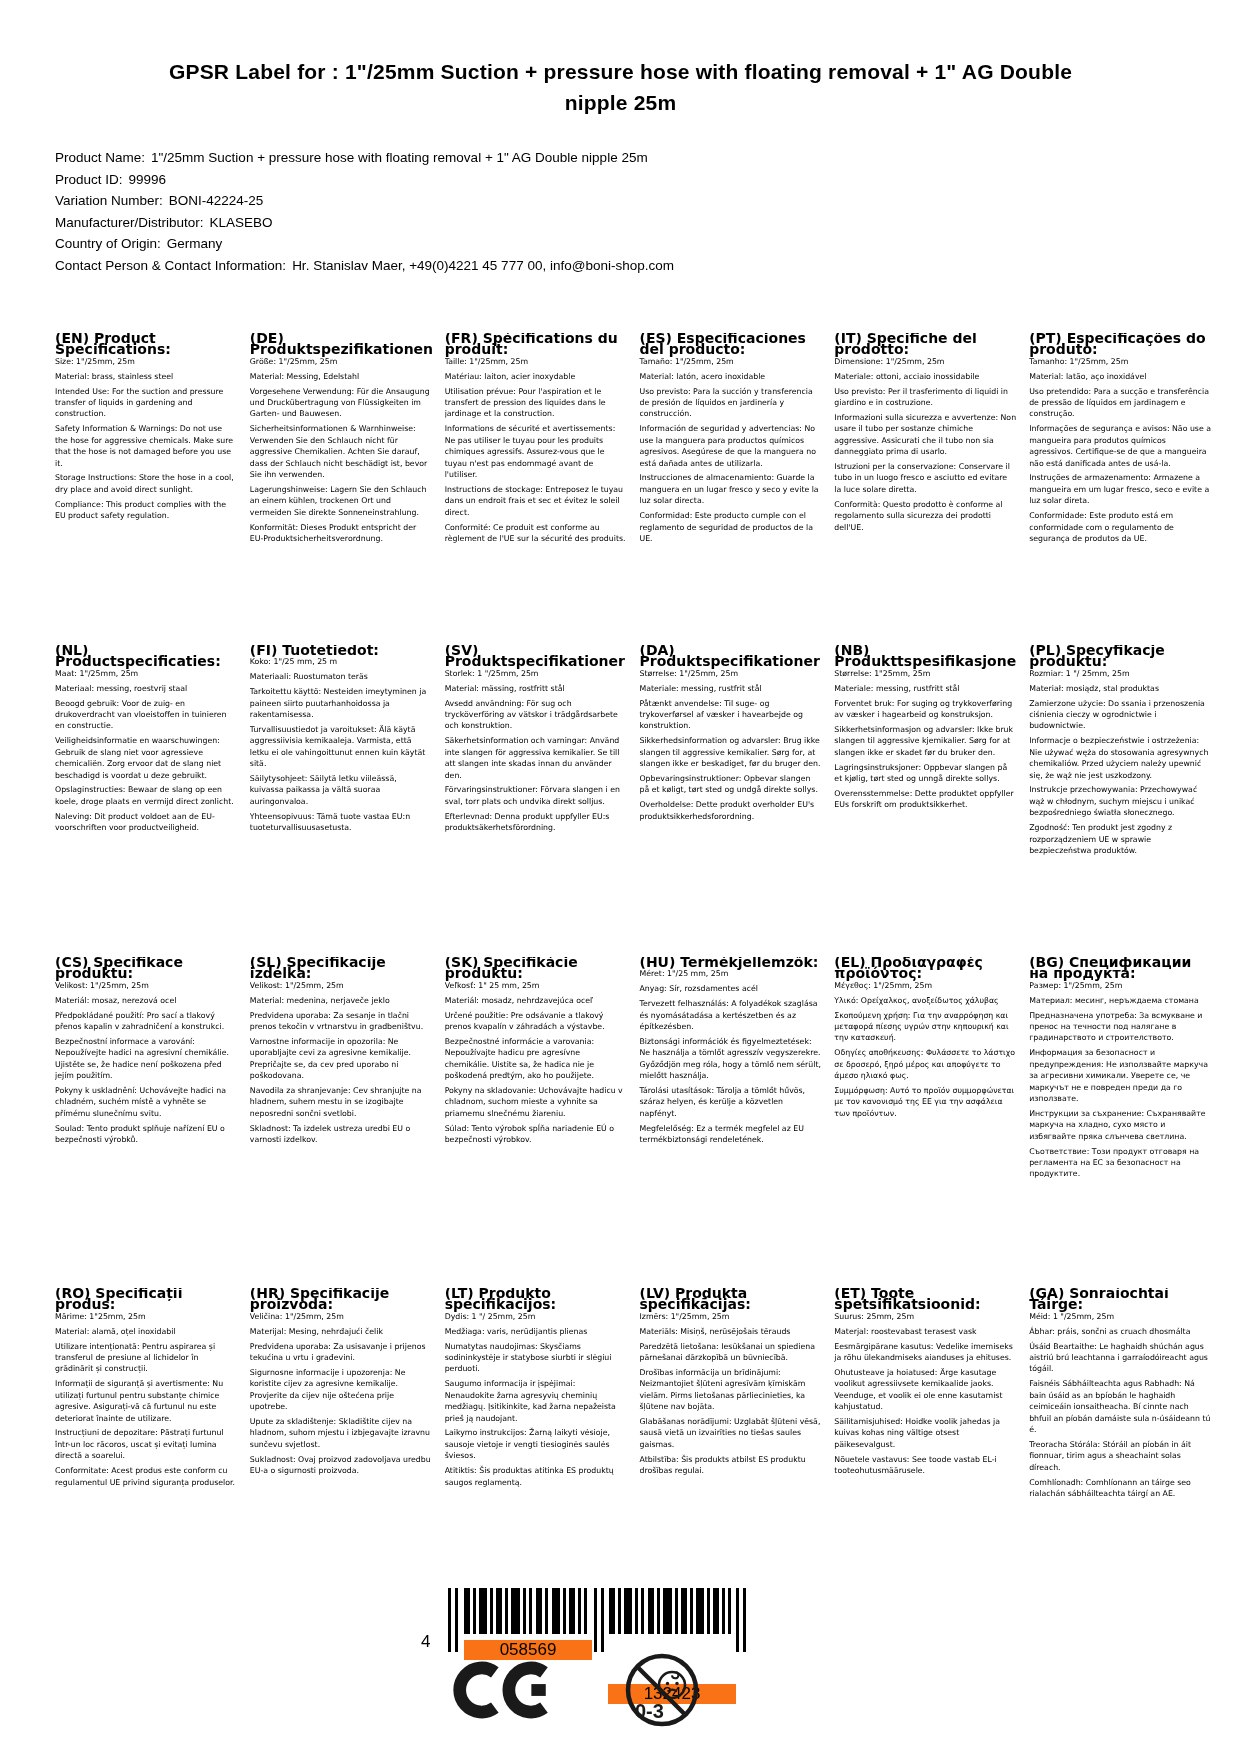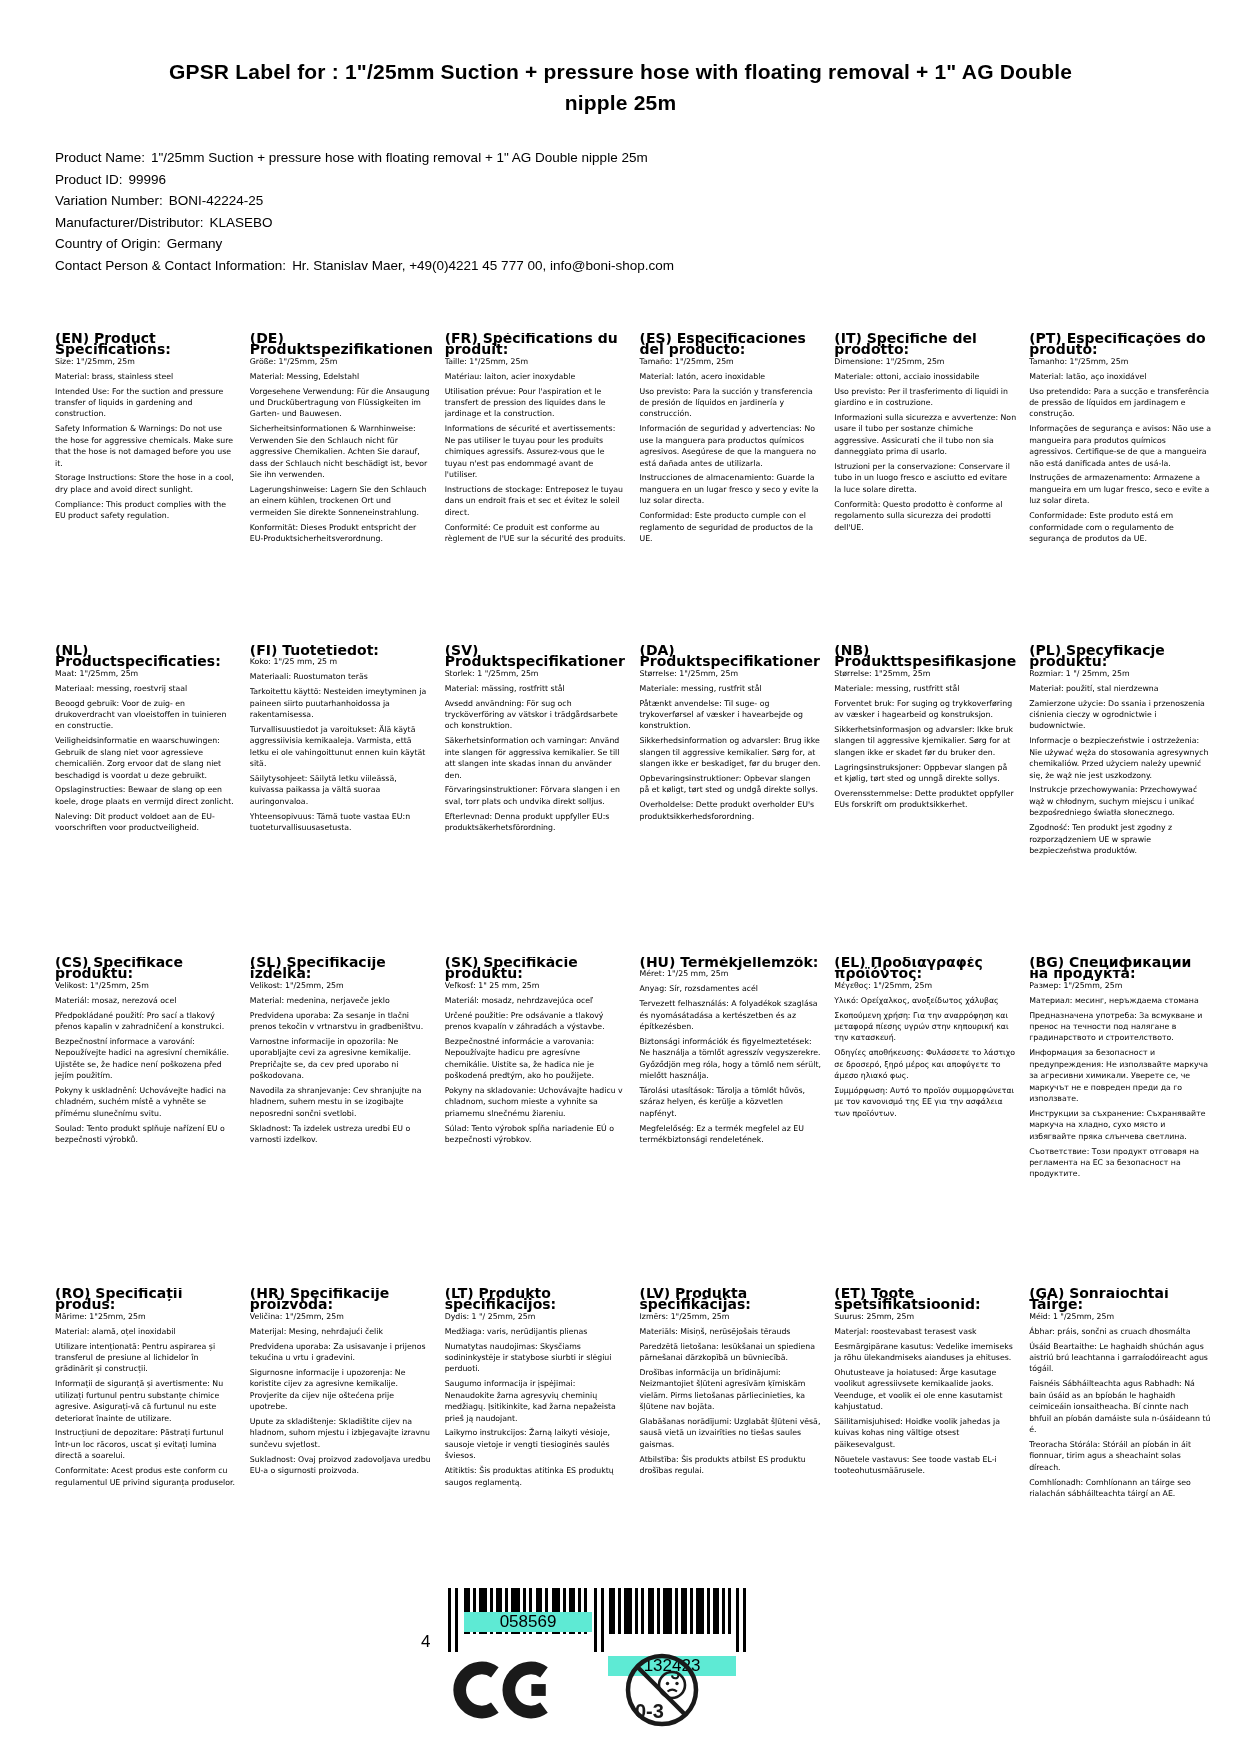--- a/index.html
+++ b/index.html
@@ -12,21 +12,21 @@
     grid-template-columns:repeat(6,1fr);column-gap:13px;
     grid-template-rows:312px 312px 331px 330px;align-items:start;}
   .block{font-family:"DejaVu Sans",sans-serif;font-size:7.8px;line-height:11.4px;overflow:hidden;}
   .block-title{font-weight:bold;font-size:14px;margin:0;}
   .block-par{margin:0 0 3.5px 0;}
   .block-par:first-of-type{margin-bottom:3.5px;}
   
   .barcode-wrap{position:absolute;left:448px;top:1588px;width:300px;height:78px;}
   .barcode-wrap svg{position:absolute;left:0;top:0;}
   .bc-digit{position:absolute;font-size:17px;font-family:"Liberation Sans",sans-serif;
-    background:#5eead4;padding:0 3px;top:24px;text-align:center;}
+    background:#f97316;padding:0 3px;top:52px;text-align:center;}
   .bc-prefix{left:-30px;top:44px;background:transparent;}
   .bc-left{left:16px;width:122px;}
   .bc-right{left:160px;width:122px;margin-top:44px;}
   
   .ce-wrap{position:absolute;left:450px;top:1658px;}
   .age-wrap{position:absolute;left:624px;top:1652px;text-decoration:underline;}
 </style>
 </head>
 <body>
 
@@ -172,21 +172,21 @@
         <p class="block-par">Forventet bruk: For suging og trykkoverføring av væsker i hagearbeid og konstruksjon.</p>
         <p class="block-par">Sikkerhetsinformasjon og advarsler: Ikke bruk slangen til aggressive kjemikalier. Sørg for at slangen ikke er skadet før du bruker den.</p>
         <p class="block-par">Lagringsinstruksjoner: Oppbevar slangen på et kjølig, tørt sted og unngå direkte sollys.</p>
         <p class="block-par">Overensstemmelse: Dette produktet oppfyller EUs forskrift om produktsikkerhet.</p>
       </div>
   </div>
     <div class="block">
     <p class="block-title">(PL) Specyfikacje produktu:</p>
     <div>
         <p class="block-par">Rozmiar: 1 "/ 25mm, 25m</p>
-        <p class="block-par">Materiał: použití, stal nierdzewna</p>
+        <p class="block-par">Materiał: mosiądz, stal produktas</p>
         <p class="block-par">Zamierzone użycie: Do ssania i przenoszenia ciśnienia cieczy w ogrodnictwie i budownictwie.</p>
         <p class="block-par">Informacje o bezpieczeństwie i ostrzeżenia: Nie używać węża do stosowania agresywnych chemikaliów. Przed użyciem należy upewnić się, że wąż nie jest uszkodzony.</p>
         <p class="block-par">Instrukcje przechowywania: Przechowywać wąż w chłodnym, suchym miejscu i unikać bezpośredniego światła słonecznego.</p>
         <p class="block-par">Zgodność: Ten produkt jest zgodny z rozporządzeniem UE w sprawie bezpieczeństwa produktów.</p>
       </div>
   </div>
     <div class="block">
     <p class="block-title">(CS) Specifikace produktu:</p>
     <div>
         <p class="block-par">Velikost: 1"/25mm, 25m</p>

